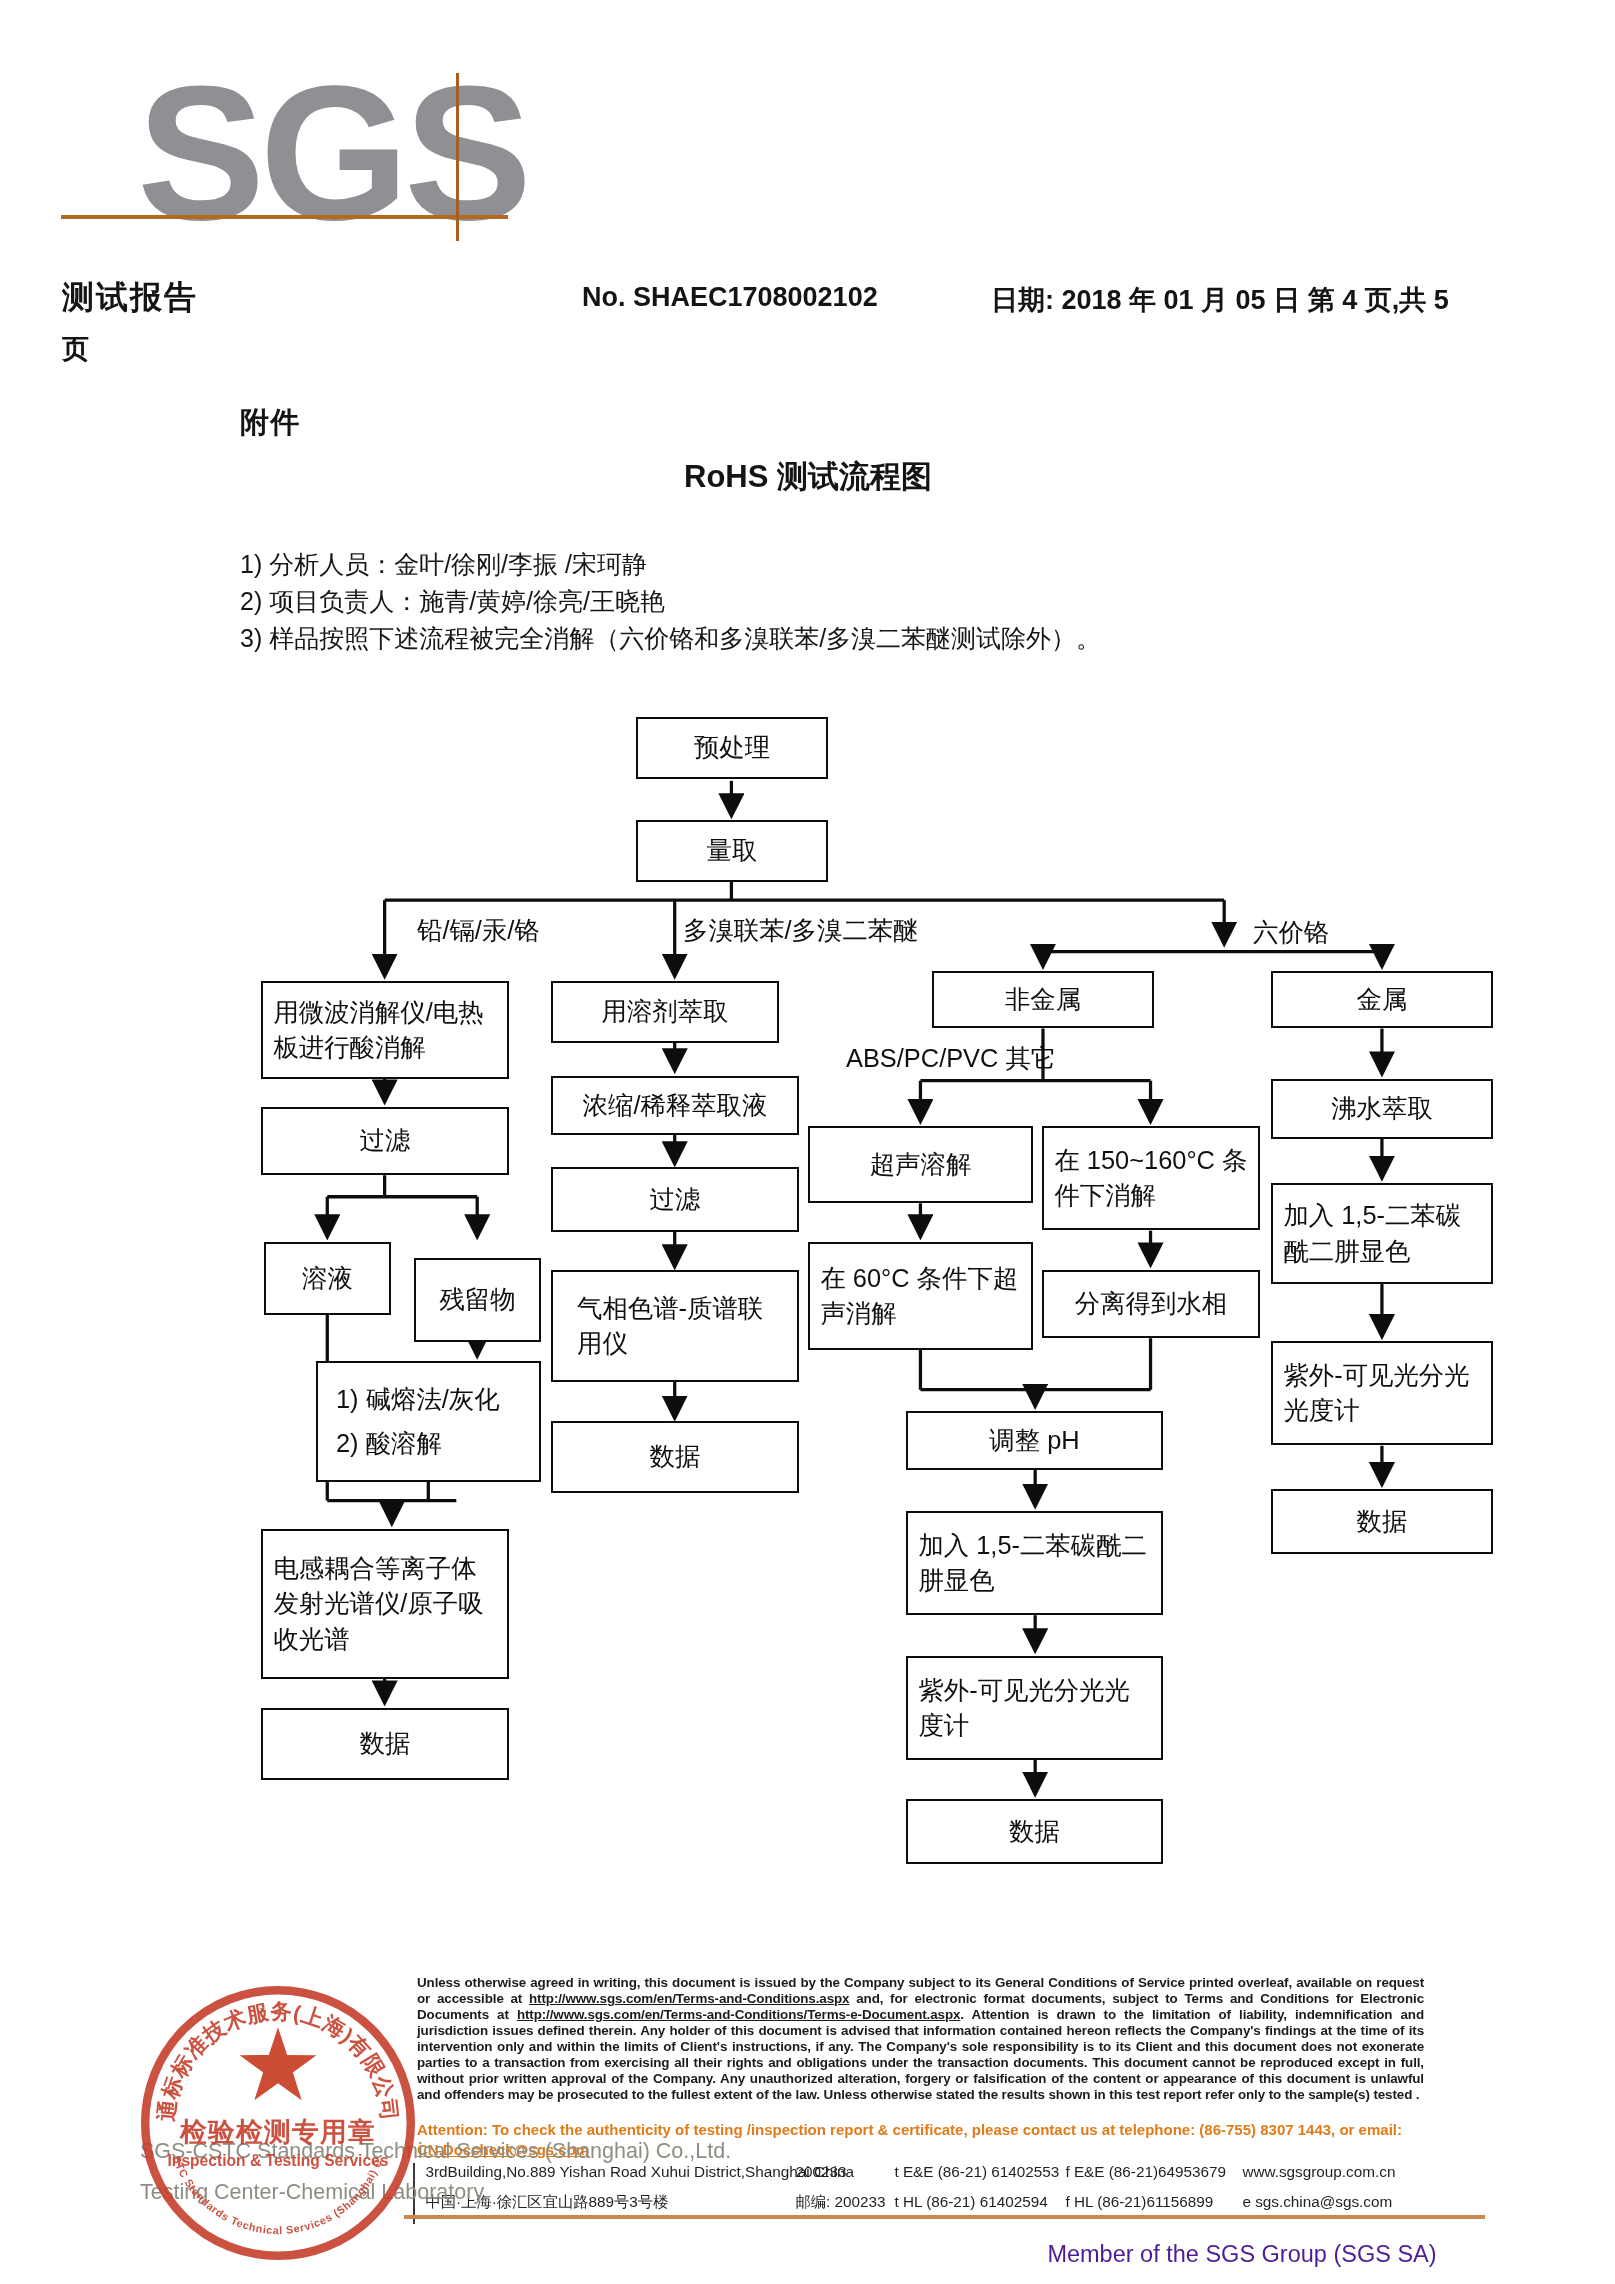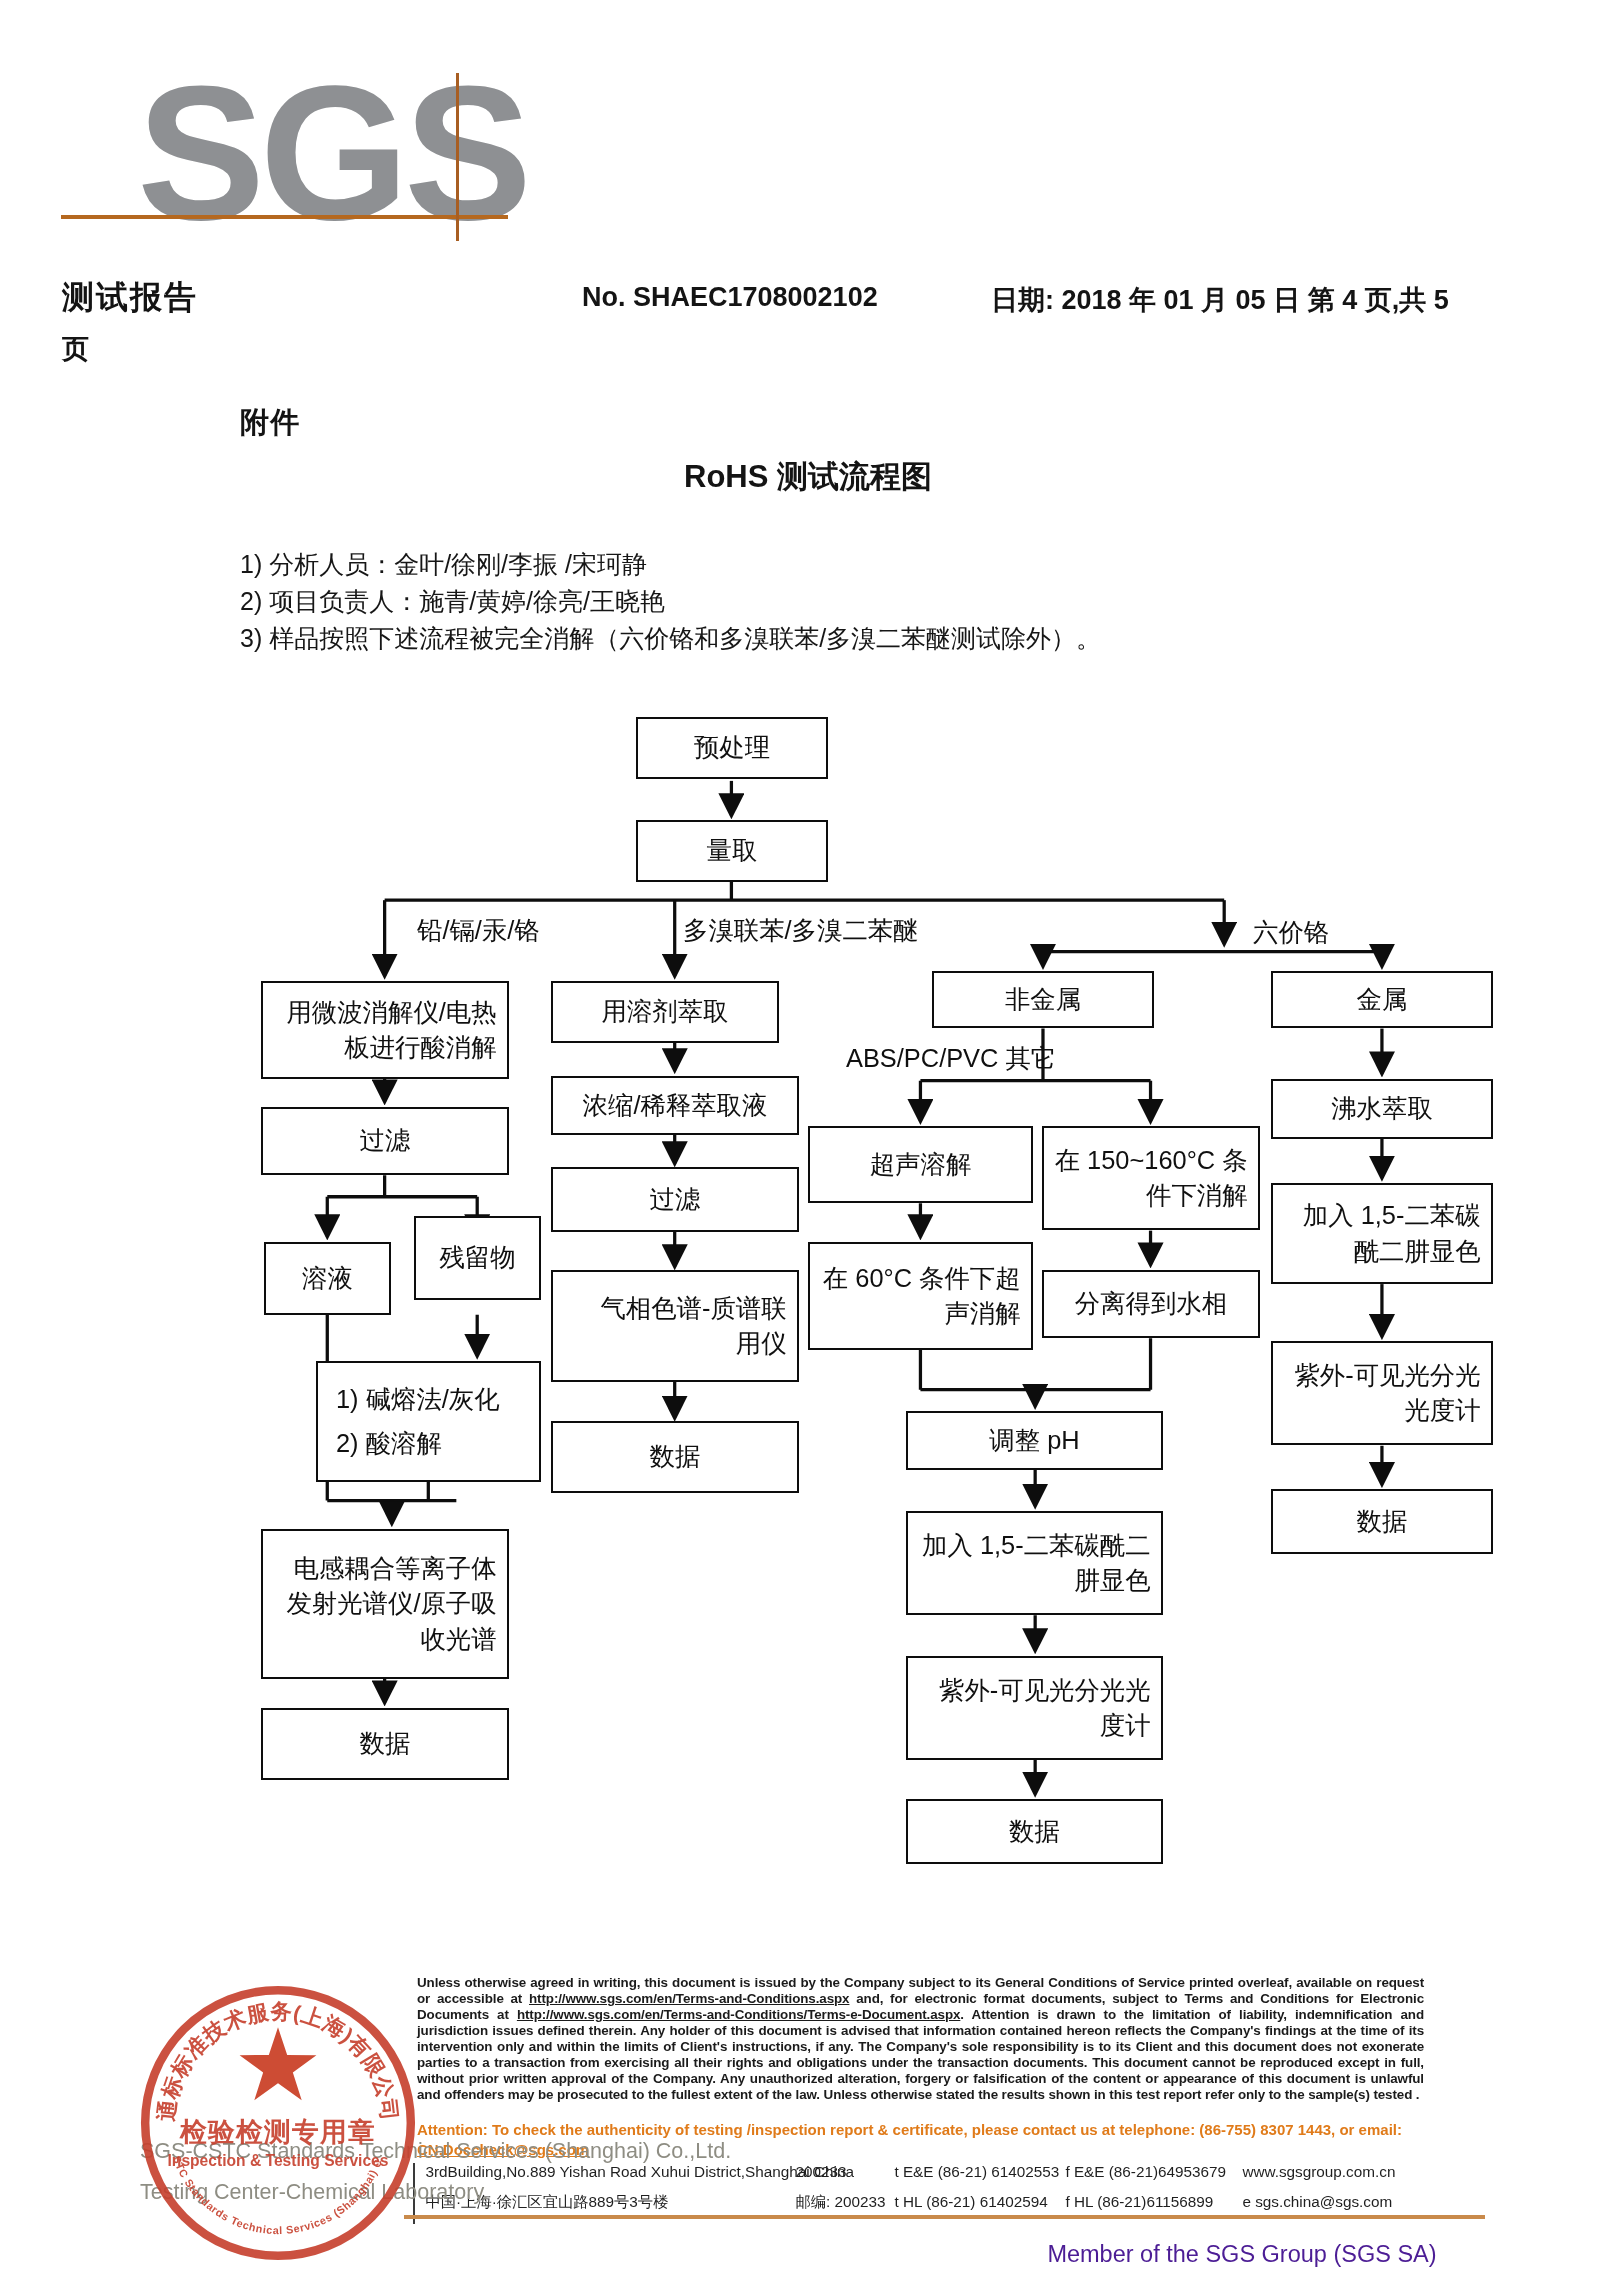--- a/index.html
+++ b/index.html
@@ -24,21 +24,21 @@
   .attach-label { left:240px; top:403px; font-size:29px; font-weight:bold; letter-spacing:1.3px; }
   .doc-title    { left:0; top:456px; width:1616px; text-align:center; font-size:31px; font-weight:bold; }
 
   .notes { left:240px; top:546px; font-size:25px; line-height:37px; color:#161616; }
 
   
   .connectors { left:0; top:0; width:1616px; height:2284px; pointer-events:none; }
   .box {
     position:absolute; border:2.6px solid #0d0d0d; background:#fff;
     display:flex; align-items:center; justify-content:center;
-    text-align:right; font-size:25.4px; line-height:1.38; color:#101010;
+    text-align:left; font-size:25.4px; line-height:1.38; color:#101010;
     padding:3.9px 10.4px;
   }
   .box-left { flex-direction:column; align-items:flex-start; text-align:left; justify-content:center; }
   .flabel { position:absolute; font-size:25.4px; color:#101010; white-space:nowrap; }
 
   
   .disclaimer { left:417px; top:1975px; width:1007px; font-size:13.4px; line-height:16px;
                 text-align:justify; color:#1b1b1b; font-weight:bold; letter-spacing:-0.1px; }
   .disclaimer .u { text-decoration:underline; }
   .attention { left:417px; top:2120px; width:1007px; font-size:15px; line-height:19.6px;
@@ -129,21 +129,21 @@
   <div class="box" style="left:636px; top:717px; width:192px; height:62px;">预处理</div>
   <div class="box" style="left:636px; top:820px; width:192px; height:62px;">量取</div>
 
   <div class="box" style="left:261px; top:981px; width:248px; height:98px;">用微波消解仪/电热板进行酸消解</div>
   <div class="box" style="left:551px; top:981px; width:228px; height:62px;">用溶剂萃取</div>
   <div class="box" style="left:932px; top:971px; width:222px; height:57px;">非金属</div>
   <div class="box" style="left:1271px; top:971px; width:222px; height:57px;">金属</div>
 
   <div class="box" style="left:261px; top:1107px; width:248px; height:68px;">过滤</div>
   <div class="box" style="left:264px; top:1242px; width:127px; height:73px;">溶液</div>
-  <div class="box" style="left:414px; top:1216px; width:127px; height:84px;">残留物</div>
+  <div class="box" style="left:414px; top:1258px; width:127px; height:84px;">残留物</div>
   <div class="box box-left" style="left:316px; top:1361px; width:225px; height:121px; padding-left:18px;gap:8px;">
     <span>1) 碱熔法/灰化</span>
     <span>2) 酸溶解</span>
   </div>
   <div class="box" style="left:261px; top:1529px; width:248px; height:150px;">电感耦合等离子体发射光谱仪/原子吸收光谱</div>
   <div class="box" style="left:261px; top:1708px; width:248px; height:72px;">数据</div>
 
   <div class="box" style="left:551px; top:1076px; width:248px; height:59px;">浓缩/稀释萃取液</div>
   <div class="box" style="left:551px; top:1167px; width:248px; height:65px;">过滤</div>
   <div class="box" style="left:551px; top:1270px; width:248px; height:112px;padding-left:24px;">气相色谱-质谱联用仪</div>

